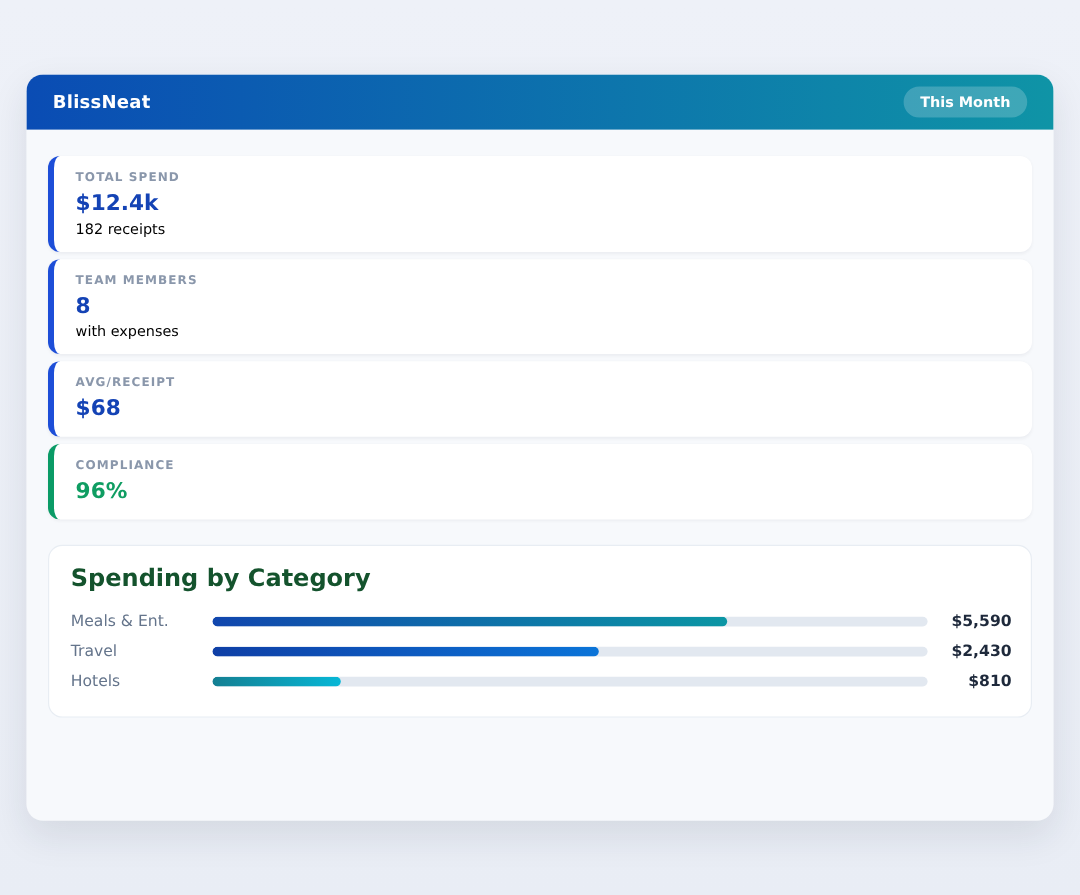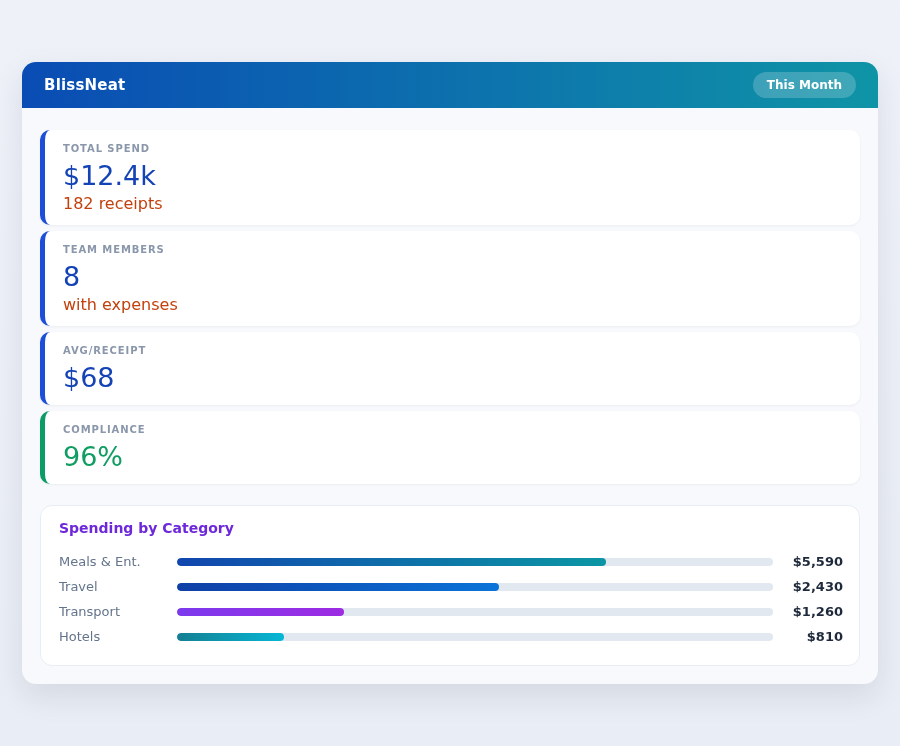--- a/index.html
+++ b/index.html
@@ -37,31 +37,31 @@
     border-left: 5px solid #1d4ed8;
     padding: 13px 18px 12px 18px;
     margin-bottom: 6px;
     box-shadow: 0 1px 3px rgba(15, 23, 42, 0.05);
   }
   .stat-label {
     font-size: 10px; font-weight: bold; letter-spacing: 0.9px;
     color: #8a97ab; text-transform: uppercase;
     margin-bottom: 6px;
   }
-  .stat-value { font-size: 27px; font-weight: normal; color: #1443b5; line-height: 1.15; }
-  .stat-sub { font-size: 16px; color: #c2410c; margin-top: 3px; }
+  .stat-value { font-size: 18px; font-weight: bold; color: #1443b5; line-height: 1.15; }
+  .stat-sub { font-size: 12px; color: #000000; margin-top: 3px; }
   .stat-sub:empty { display: none; }
   .chart-card {
     background: #ffffff;
     border: 1px solid #e8edf3;
     border-radius: 12px;
     margin-top: 21px;
     padding: 14px 16px 16px 18px;
   }
-  .chart-title { font-size: 14px; font-weight: bold; color: #6d28d9; margin-bottom: 13px; }
+  .chart-title { font-size: 20px; font-weight: bold; color: #14532d; margin-bottom: 13px; }
   .chart-row { display: flex; align-items: center; height: 25px; justify-content: flex-end; }
   .chart-row-label { width: 118px; flex: none; font-size: 13px; color: #64748b; }
   .bar-track {
     flex: 1; height: 8px;
     background: #e2e8f0; border-radius: 4px;
     margin-right: 12px;
     overflow: hidden;
   }
   .bar-fill { height: 8px; border-radius: 4px; }
   .chart-row-value {
@@ -119,27 +119,20 @@
 
       <div class="chart-row">
         <div class="chart-row-label">Travel</div>
         <div class="bar-track" style="background: rgb(226, 232, 240);">
           <div class="bar-fill" style="width: 54%; background: linear-gradient(90deg, rgb(15, 63, 166), rgb(11, 116, 216));"></div>
         </div>
         <div class="chart-row-value">$2,430</div>
       </div>
 
 
-      <div class="chart-row">
-        <div class="chart-row-label">Transport</div>
-        <div class="bar-track" style="background: rgb(226, 232, 240);">
-          <div class="bar-fill" style="width: 28%; background: linear-gradient(90deg, rgb(124, 58, 237), rgb(157, 43, 226));"></div>
-        </div>
-        <div class="chart-row-value">$1,260</div>
-      </div>
 
       <div class="chart-row">
         <div class="chart-row-label">Hotels</div>
         <div class="bar-track" style="background: rgb(226, 232, 240);">
           <div class="bar-fill" style="width: 18%; background: linear-gradient(90deg, rgb(20, 127, 146), rgb(7, 183, 214));"></div>
         </div>
         <div class="chart-row-value">$810</div>
       </div>
 
     </div>

